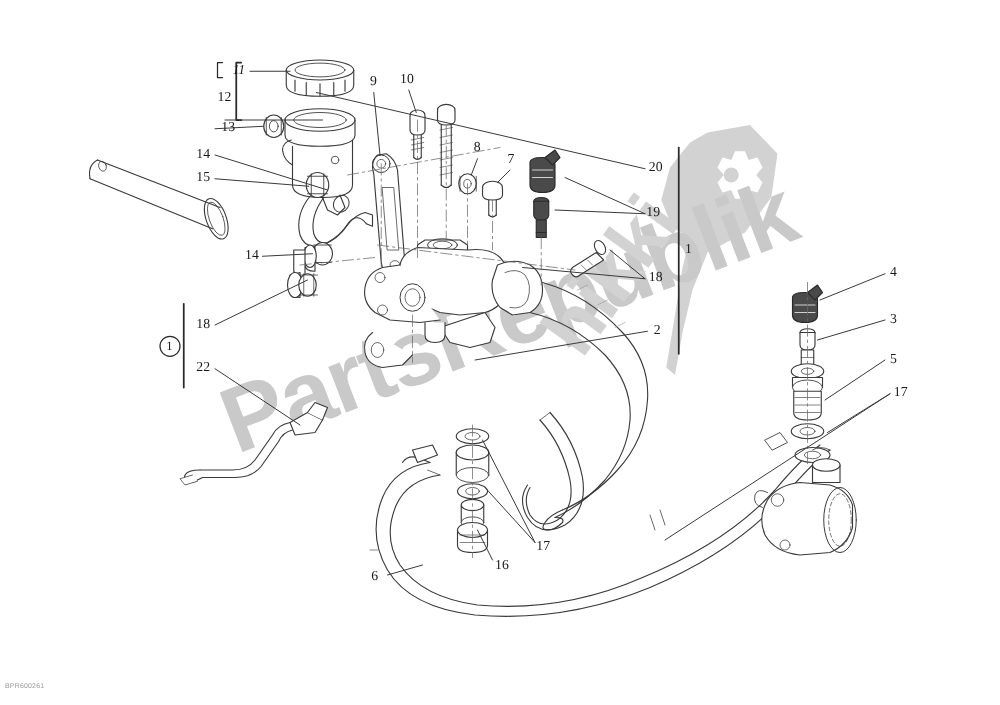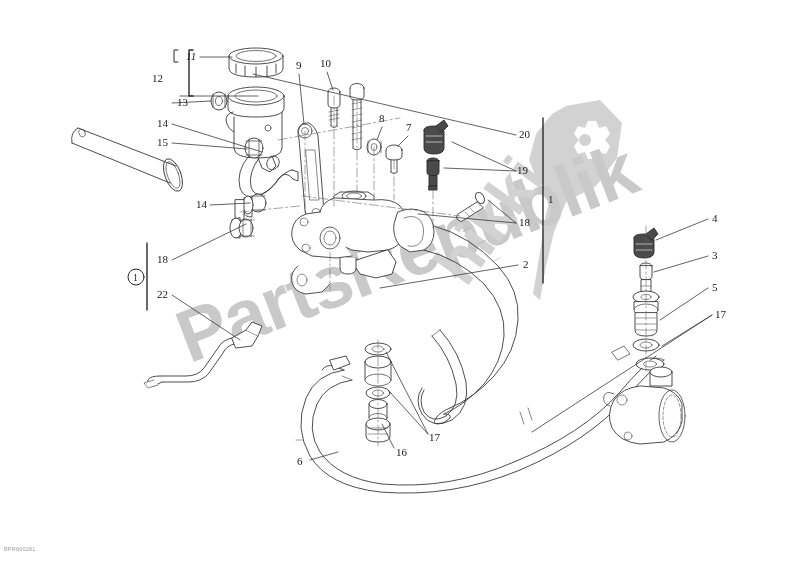--- a/index.html
+++ b/index.html
@@ -316,21 +316,21 @@
       </g>
       <g stroke="#2a2a2a" stroke-width="1.0" fill="none">
         <path d="M178 50 L174 50 L174 62 L178 62"></path>
       </g>
 
       <circle cx="136" cy="277" r="8" fill="#fff" stroke="#2a2a2a" stroke-width="1"></circle>
     </g>
   </svg>
 
   <div class="lbl" style="left:186px;top:51px;font-style:italic;">11</div>
-  <div class="lbl" style="left:152px;top:73px;">12</div>
+  <div class="lbl" style="left:174px;top:73px;">12</div>
   <div class="lbl" style="left:157px;top:97px;margin-left:20px;">13</div>
   <div class="lbl" style="left:157px;top:118px;">14</div>
   <div class="lbl" style="left:157px;top:137px;">15</div>
   <div class="lbl" style="left:196px;top:199px;">14</div>
   <div class="lbl" style="left:296px;top:60px;">9</div>
   <div class="lbl" style="left:320px;top:58px;">10</div>
   <div class="lbl" style="left:379px;top:113px;">8</div>
   <div class="lbl" style="left:406px;top:122px;">7</div>
   <div class="lbl" style="left:519px;top:129px;text-align:center;">20</div>
   <div class="lbl" style="left:517px;top:165px;">19</div>

